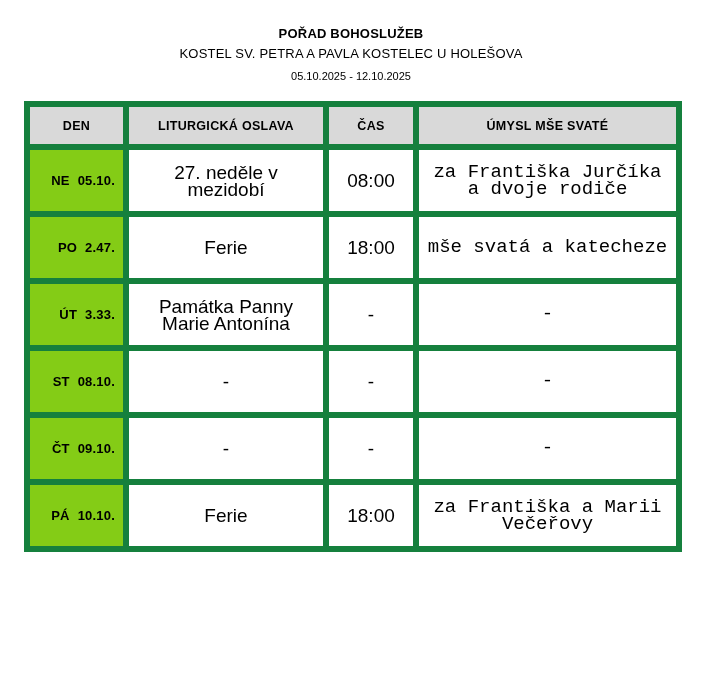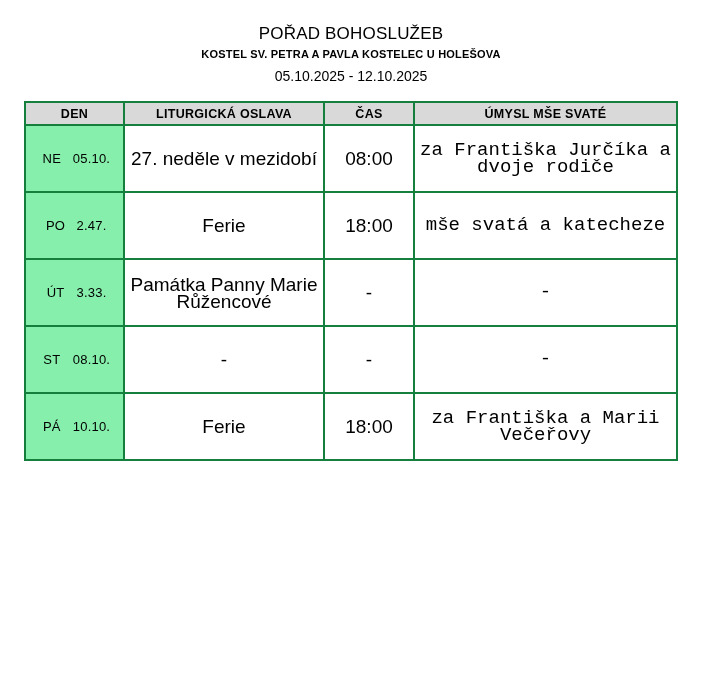--- a/index.html
+++ b/index.html
@@ -18,51 +18,51 @@
     width: 702px;
     height: 694px;
     position: relative;
     box-sizing: border-box;
   }
   .header {
     text-align: center;
     padding-top: 24px;
   }
   .header .line1 {
-    font-size: 17px;
+    font-size: 13px;
+    font-weight: bold;
+    letter-spacing: 0.2px;
+    line-height: 20px;
+  }
+  .header .line2 {
+    font-size: 13px;
     font-weight: normal;
     letter-spacing: 0.2px;
     line-height: 20px;
   }
-  .header .line2 {
+  .header .line3 {
     font-size: 11px;
-    font-weight: bold;
-    letter-spacing: 0.2px;
-    line-height: 20px;
-  }
-  .header .line3 {
-    font-size: 14px;
     font-weight: normal;
     line-height: 20px;
     margin-top: 2px;
   }
   .table-wrap {
     position: absolute;
     left: 24px;
     top: 101px;
     width: 654px;
   }
   table.schedule {
     border-collapse: collapse;
     width: 654px;
     table-layout: fixed;
   }
   table.schedule td, table.schedule th {
-    border: 2px solid #15803d;
-    padding: 0;
+    border: 6px solid #15803d;
+    padding: 8px;
   }
   thead th {
     background: #d9d9d9;
     font-size: 12.5px;
     font-weight: bold;
     height: 21px;
     text-align: center;
     vertical-align: middle;
     letter-spacing: 0.3px;
   }
@@ -72,24 +72,24 @@
   .col-int   { width: 263px; }
 
   tbody tr { height: 67px; }
   tbody td {
     font-size: 19px;
     text-align: center;
     vertical-align: middle;
     line-height: 17px;
   }
   td.day-cell {
-    background: #86efac;
-    font-weight: normal;
+    background: #84cc16;
+    font-weight: bold;
     font-size: 13px;
-    text-align: center;
+    text-align: right;
     padding-left: 10px;
     letter-spacing: 0.2px;
   }
   td.day-cell .dayname { display: inline-block; min-width: 26px; }
   td.day-cell .daydate { display: inline-block; margin-left: 8px; }
   td.feast-cell { padding: 2px 6px; }
   td.time-cell { }
   td.intention-cell { padding: 2px 8px; font-family: Liberation Mono, monospace; }
 </style>
 </head>
@@ -136,34 +136,42 @@
           </td>
           <td class="feast-cell">Ferie</td>
           <td class="time-cell">18:00</td>
           <td class="intention-cell">mše svatá a katecheze</td>
         </tr>
 
         <tr>
           <td class="day-cell">
             <span class="dayname">ÚT</span><span class="daydate">3.33.</span>
           </td>
-          <td class="feast-cell">Památka Panny Marie Růžencové</td>
+          <td class="feast-cell">Památka Panny Marie Antonína</td>
           <td class="time-cell">-</td>
           <td class="intention-cell">-</td>
         </tr>
 
         <tr>
           <td class="day-cell">
             <span class="dayname">ST</span><span class="daydate">08.10.</span>
           </td>
           <td class="feast-cell">-</td>
           <td class="time-cell">-</td>
           <td class="intention-cell">-</td>
         </tr>
 
+        <tr>
+          <td class="day-cell">
+            <span class="dayname">ČT</span><span class="daydate">09.10.</span>
+          </td>
+          <td class="feast-cell">-</td>
+          <td class="time-cell">-</td>
+          <td class="intention-cell">-</td>
+        </tr>
 
         <tr>
           <td class="day-cell">
             <span class="dayname">PÁ</span><span class="daydate">10.10.</span>
           </td>
           <td class="feast-cell">Ferie</td>
           <td class="time-cell">18:00</td>
           <td class="intention-cell">za Františka a Marii Večeřovy</td>
         </tr>
 

